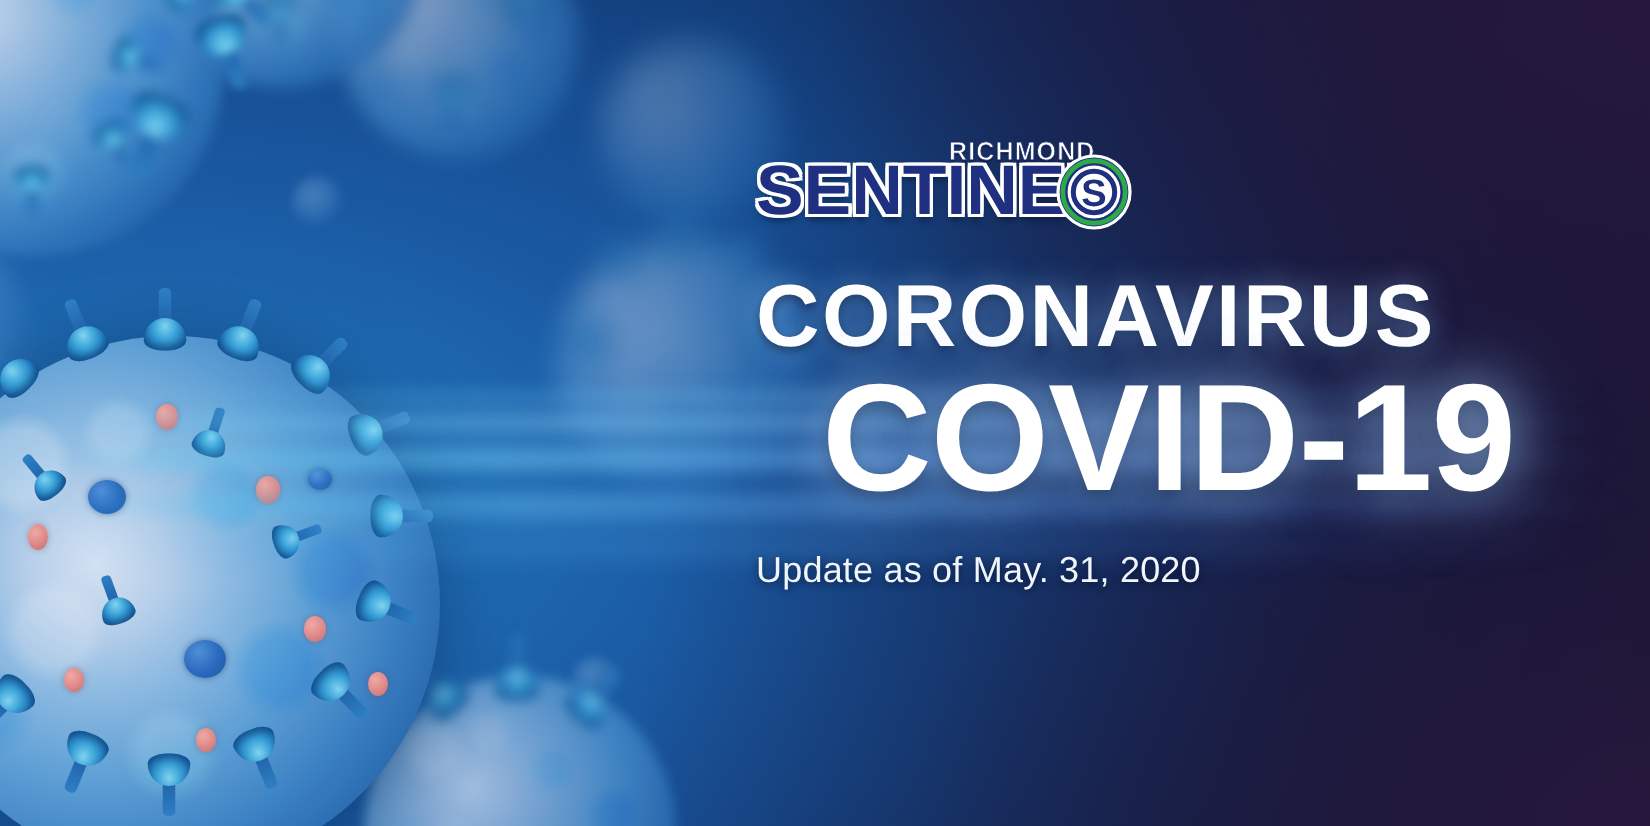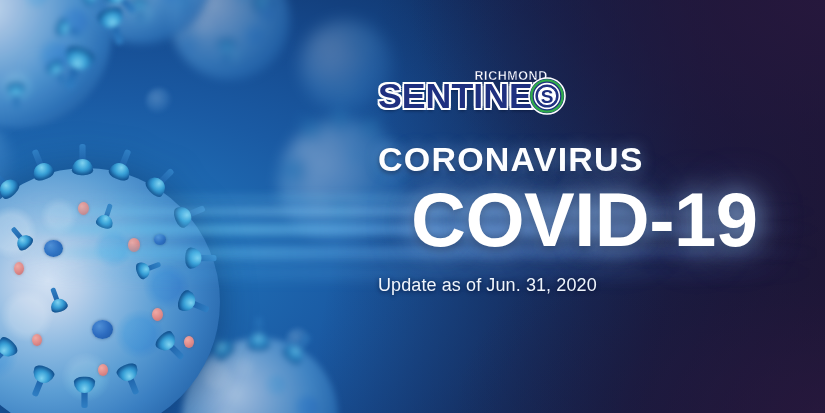--- a/index.html
+++ b/index.html
@@ -285,21 +285,21 @@
   }
 
   
   .headline {
     position: absolute;
     left: 378px;
     top: 140px;
     width: 430px;
   }
   .title-coronavirus {
-    font-size: 34px;
+    font-size: 44px;
     line-height: 38px;
     font-weight: bold;
     color: #ffffff;
     letter-spacing: 1.2px;
     font-family: "Liberation Sans", sans-serif;
     text-shadow: 0 0 14px rgba(150,200,255,.55), 0 2px 5px rgba(4,14,44,.7);
   }
   .title-covid {
     margin-top: 2px;
     font-size: 76px;
@@ -573,16 +573,16 @@
       <circle cx="19" cy="19" r="9.6" fill="#ffffff"></circle>
       <circle cx="19" cy="19" r="9.6" fill="none" stroke="#1f3080" stroke-width="1"></circle>
       <text x="19" y="26" text-anchor="middle" font-family="Liberation Sans, sans-serif" font-size="19" font-weight="bold" fill="#1f3080">S</text>
     </svg>
 
   </div>
 
   <div class="headline">
     <div class="title-coronavirus">CORONAVIRUS</div>
     <div class="title-covid">COVID-19</div>
-    <div class="subtitle-update">Update as of Jun. 31, 2020</div>
+    <div class="subtitle-update">Update as of May. 31, 2020</div>
   </div>
 
 </div>
 
 </body></html>

